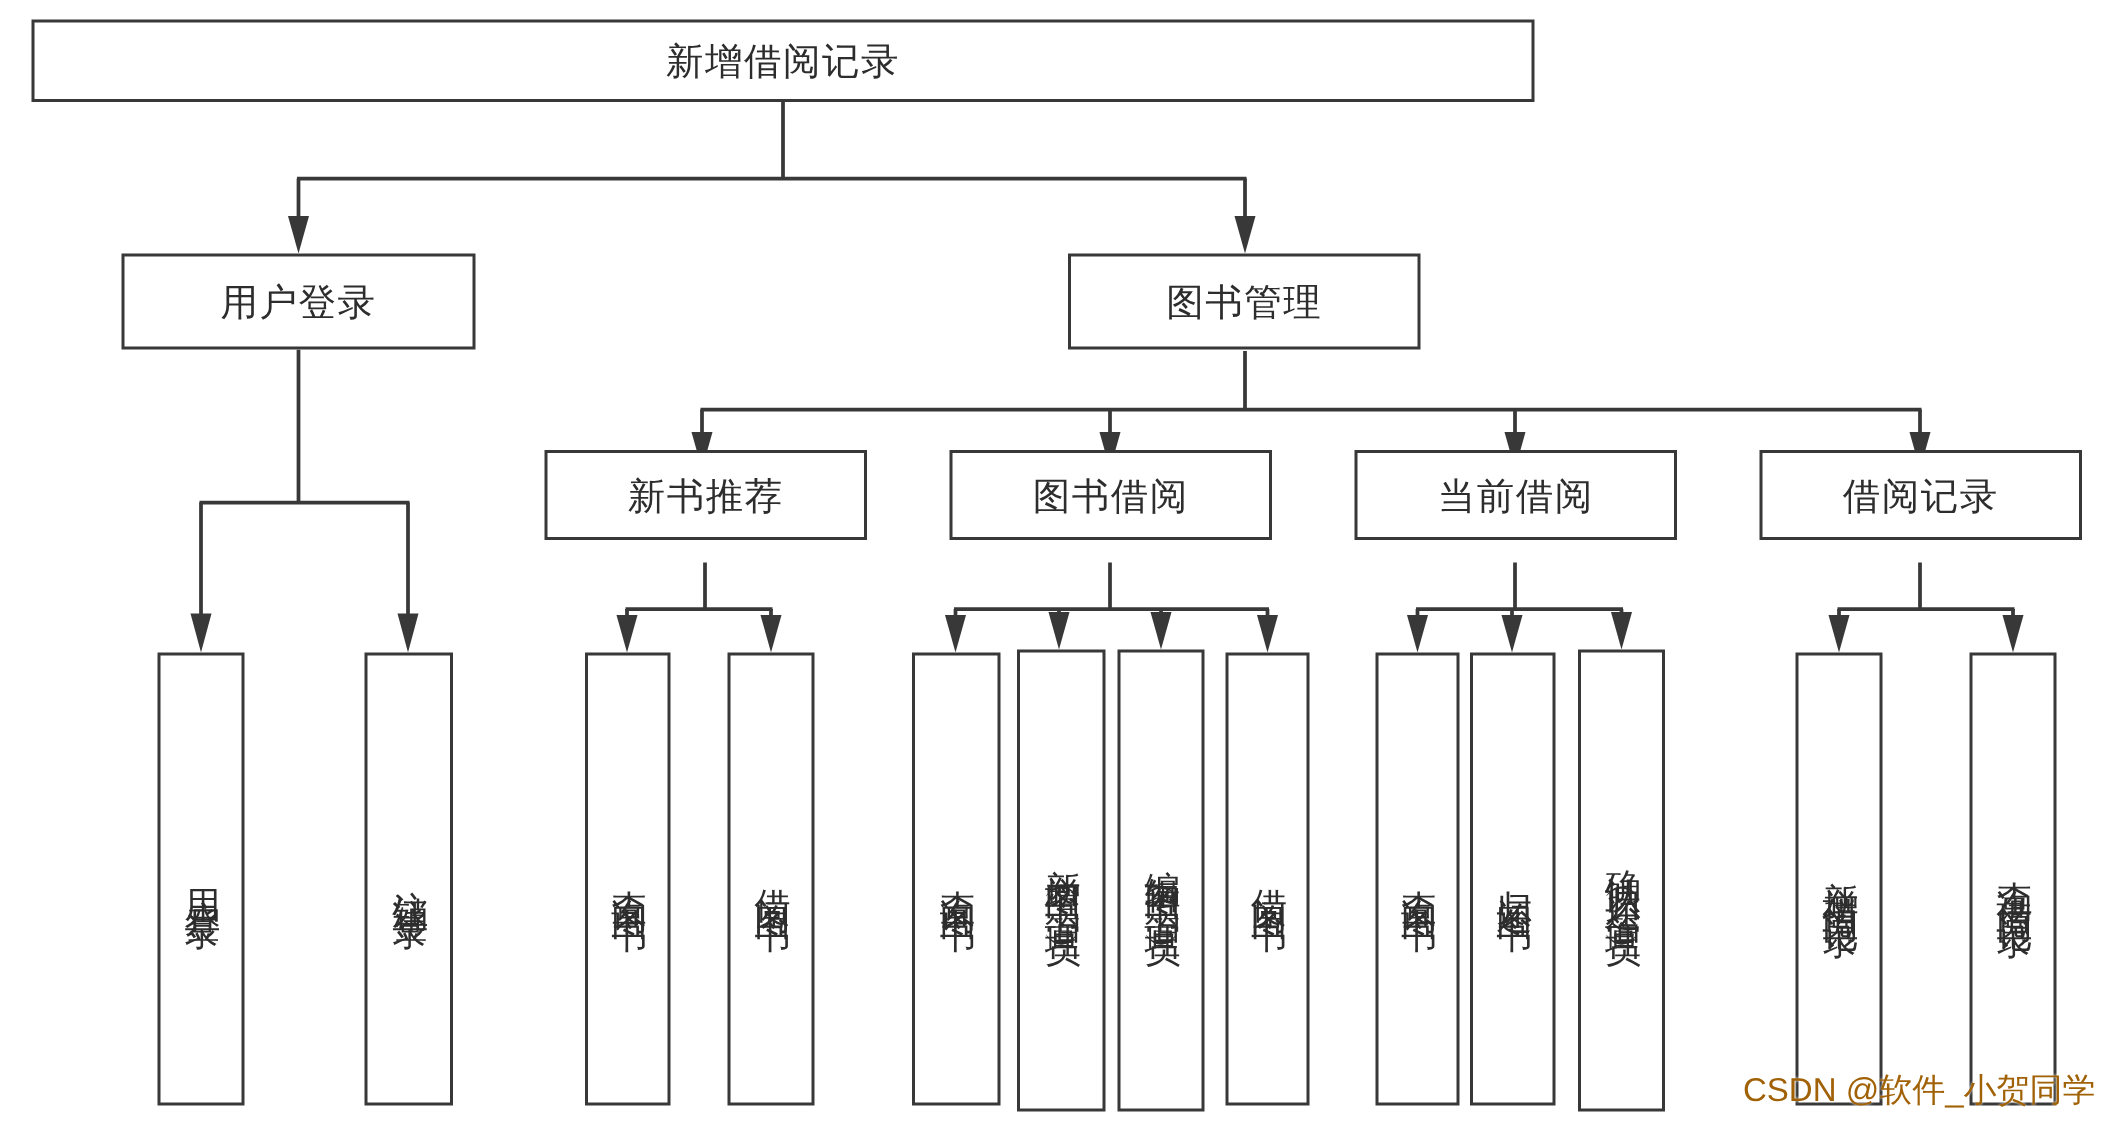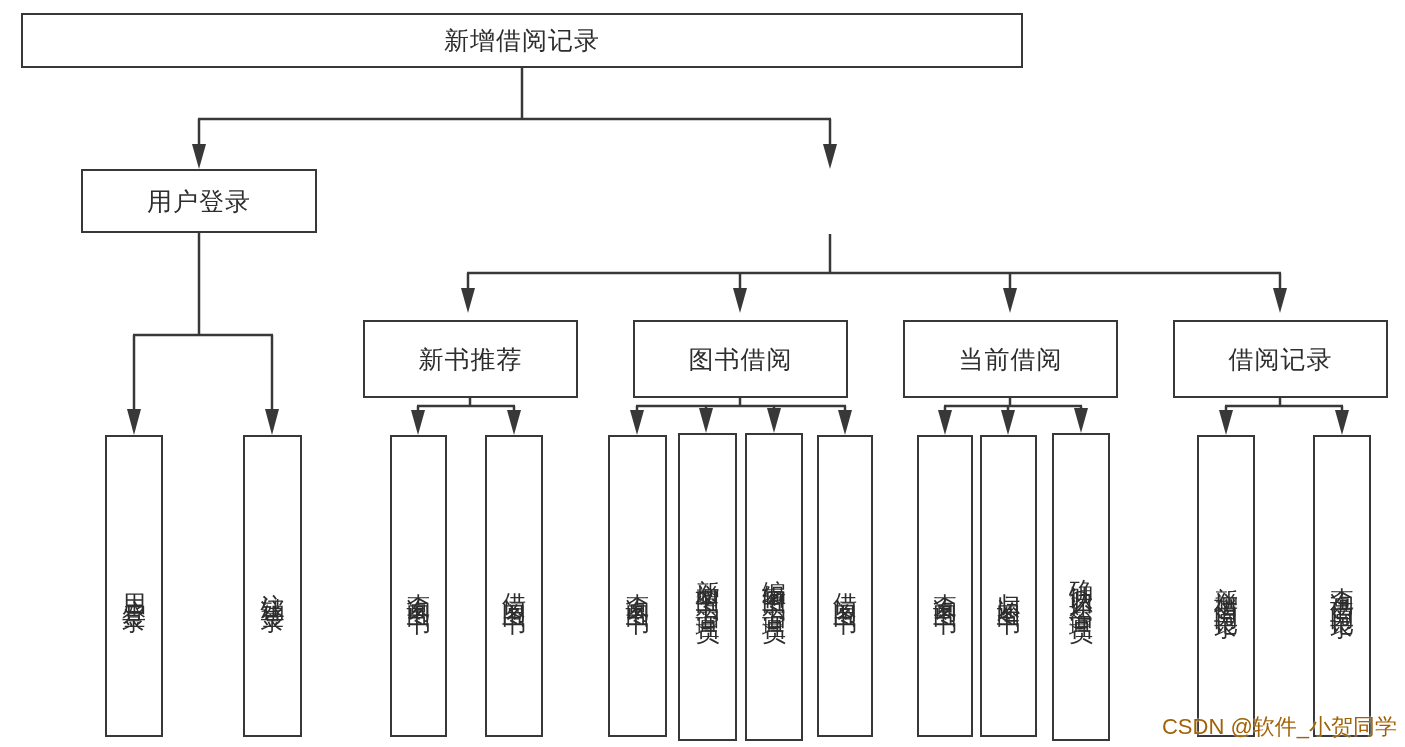--- a/index.html
+++ b/index.html
@@ -38,21 +38,21 @@
     letter-spacing: 6px;
     line-height: 1;
     white-space: nowrap;
   }
   
   .root    { left: 21px;   top: 13px;  width: 1002px; height: 55px; }
   
   .l2-user { left: 81px;   top: 169px; width: 236px;  height: 64px; }
   .l2-book { left: 712px;  top: 169px; width: 235px;  height: 64px; }
   
-  .l3      { top: 320px; height: 78px; width: 215px; }
+  .l3      { top: 300px; height: 60px; width: 215px; }
   .l3-a { left: 363px; }
   .l3-b { left: 633px; }
   .l3-c { left: 903px; }
   .l3-d { left: 1173px; }
   
   .leaf    { top: 435px; height: 302px; }
   .lf-1  { left: 105px;  width: 58px; }
   .lf-2  { left: 243px;  width: 59px; }
   .lf-3  { left: 390px;  width: 57px; }
   .lf-4  { left: 485px;  width: 58px; }
@@ -154,20 +154,23 @@
     </g>
   </svg>
 
   <div class="box root">
     <span class="hlabel">新增借阅记录</span>
   </div>
 
   <div class="box l2-user">
     <span class="hlabel">用户登录</span>
   </div>
+  <div class="box l2-book">
+    <span class="hlabel">图书管理</span>
+  </div>
 
   <div class="box l3 l3-a">
     <span class="hlabel">新书推荐</span>
   </div>
   <div class="box l3 l3-b">
     <span class="hlabel">图书借阅</span>
   </div>
   <div class="box l3 l3-d">
     <span class="hlabel">借阅记录</span>
   </div>

